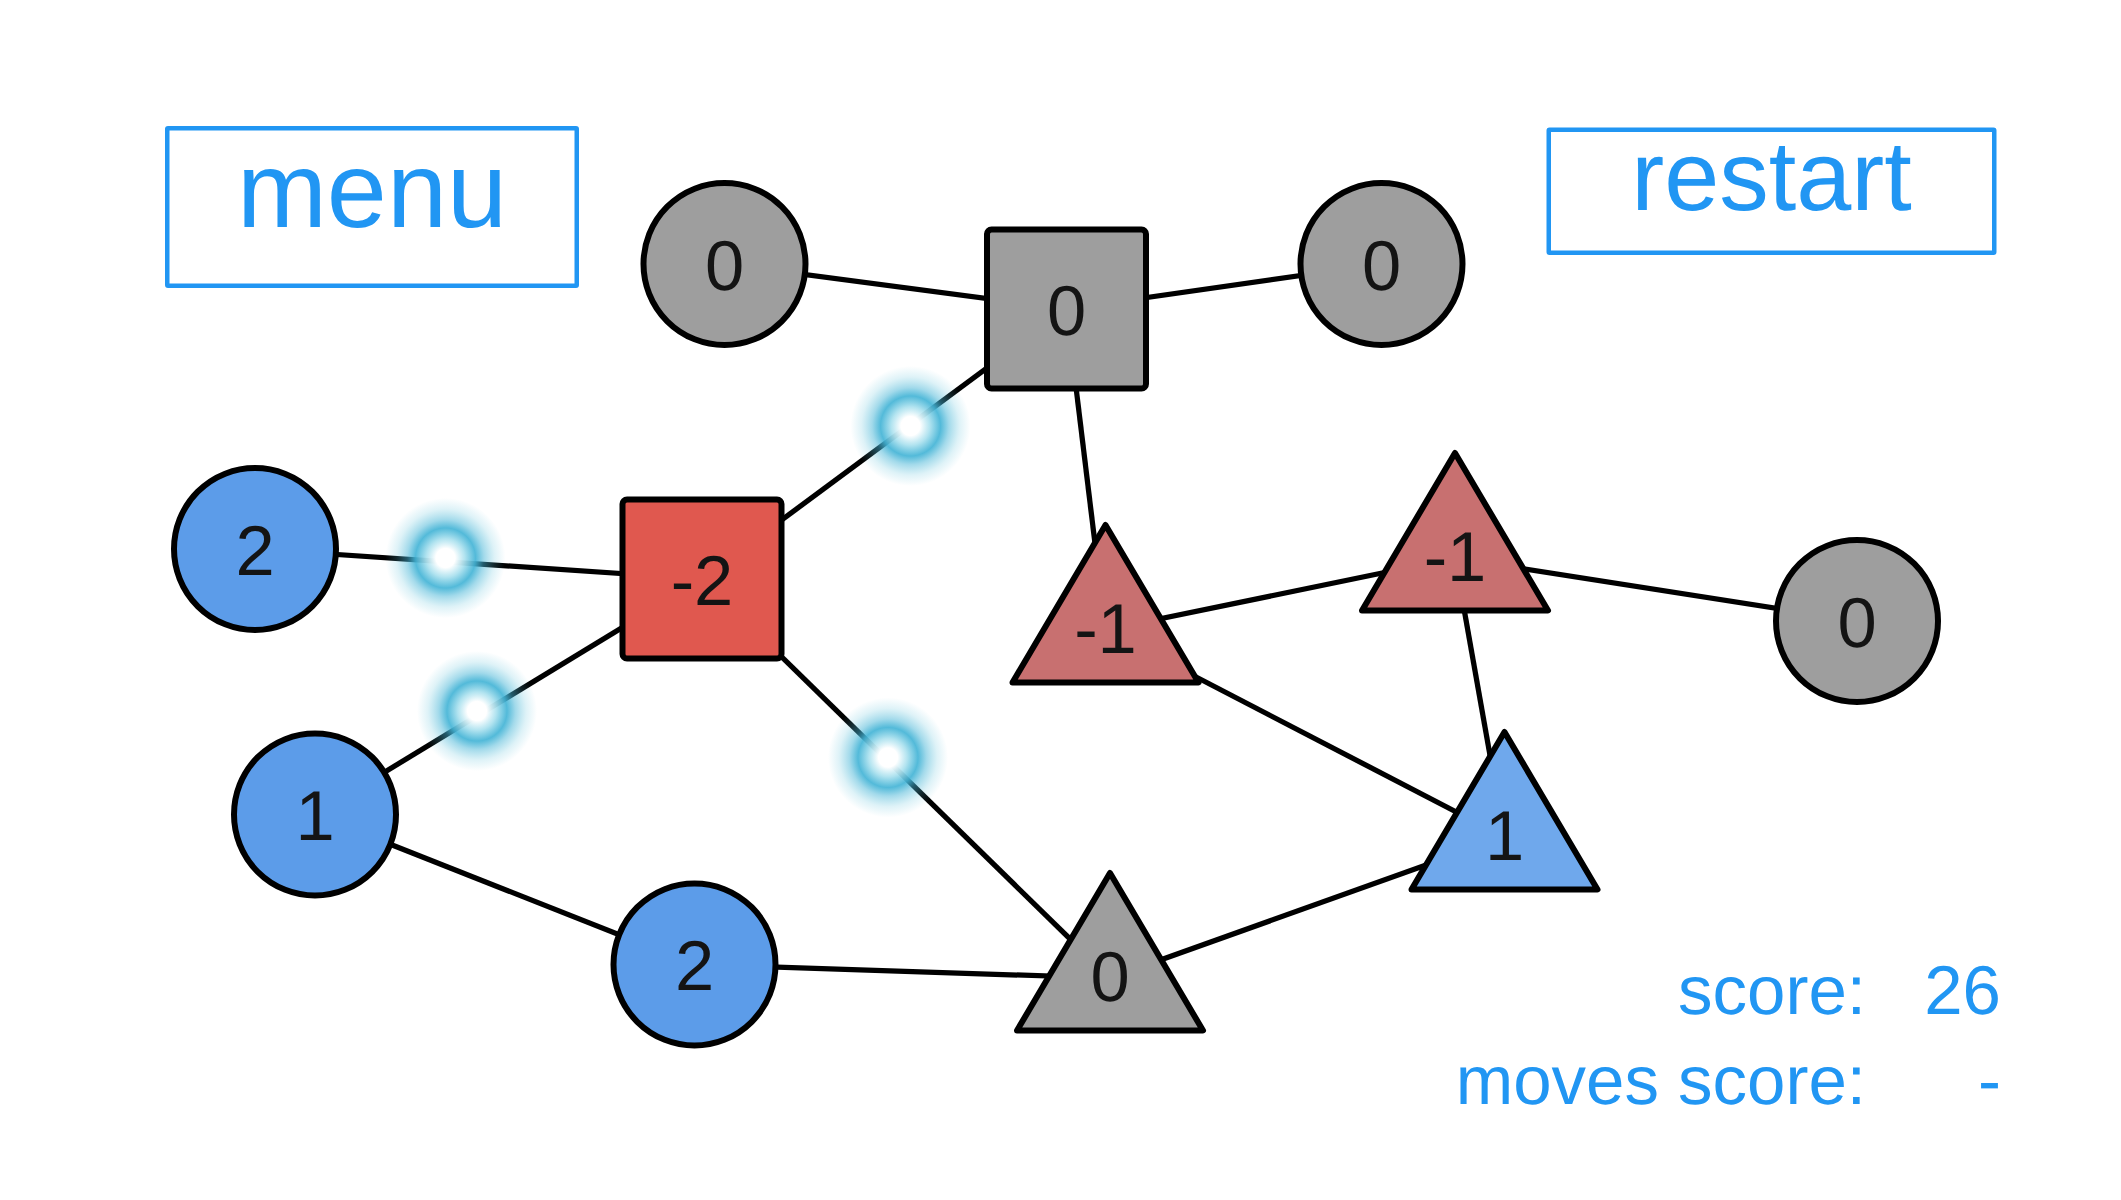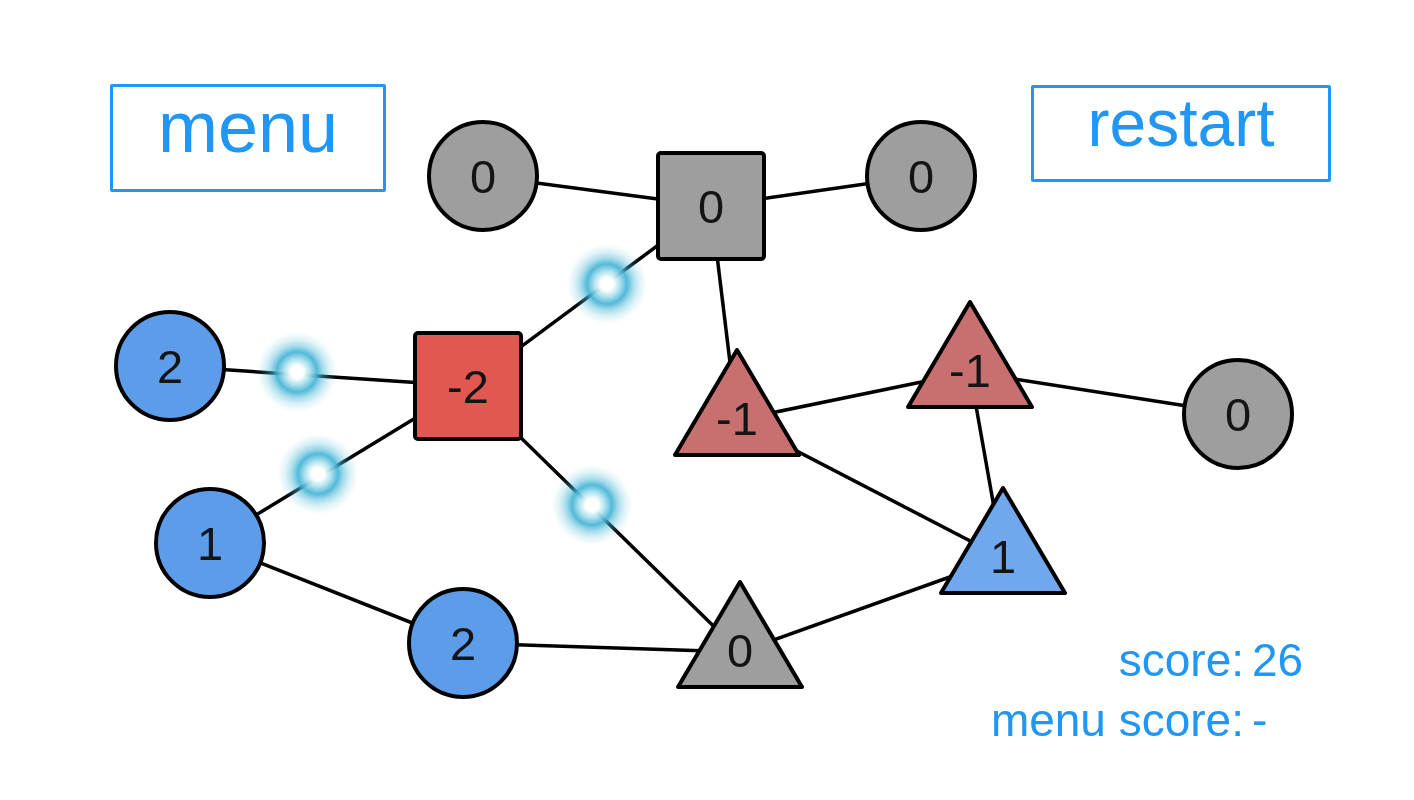--- a/index.html
+++ b/index.html
@@ -15,28 +15,28 @@
     font-size:47px;font-weight:300;fill:#141414;text-anchor:middle;
   }
   .btn{
     position:absolute;box-sizing:border-box;background:#ffffff;
     border:3px solid var(--accent,#2196F3);color:var(--accent,#2196F3);
     display:flex;align-items:center;justify-content:center;
     font-family:"Liberation Sans","DejaVu Sans",sans-serif;
     font-weight:300;cursor:pointer;border-radius:2px;padding-bottom:23px;
   }
   #menu-btn{left:110px;top:84px;width:276px;height:108px;font-size:72px;}
-  #restart-btn{left:1031px;top:85px;width:300px;height:97px;font-size:66px;}
+  #restart-btn{left:1031px;top:85px;width:300px;height:85px;font-size:66px;}
   .score{
     position:absolute;top:636px;right:80px;
     display:grid;grid-template-columns:auto 82px;column-gap:8px;row-gap:10px;
     font-size:46px;font-weight:300;color:var(--accent,#2196F3);line-height:1.08;
   }
   .score .lbl{text-align:right;}
-  .score .val{text-align:left;}
+  .score .val{text-align:right;}
 </style>
 </head>
 <body>
 
 <div class="stage">
 
   <svg id="graph-svg" width="1414" height="800" viewBox="0 0 1414 800">
     <defs>
       <radialGradient id="glowGrad">
         <stop offset="0%" stop-color="#ffffff" stop-opacity="1"></stop>
@@ -97,17 +97,17 @@
         <text x="740" y="667" class="nlabel">0</text>
       </g>
   </svg>
 
   <button class="btn" id="menu-btn">menu</button>
   <button class="btn" id="restart-btn">restart</button>
 
   <div class="score">
     <span class="lbl">score:</span>
     <span class="val">26</span>
-    <span class="lbl">menu score:</span>
+    <span class="lbl">moves score:</span>
     <span class="val">-</span>
   </div>
 
 </div>
 
 </body></html>

